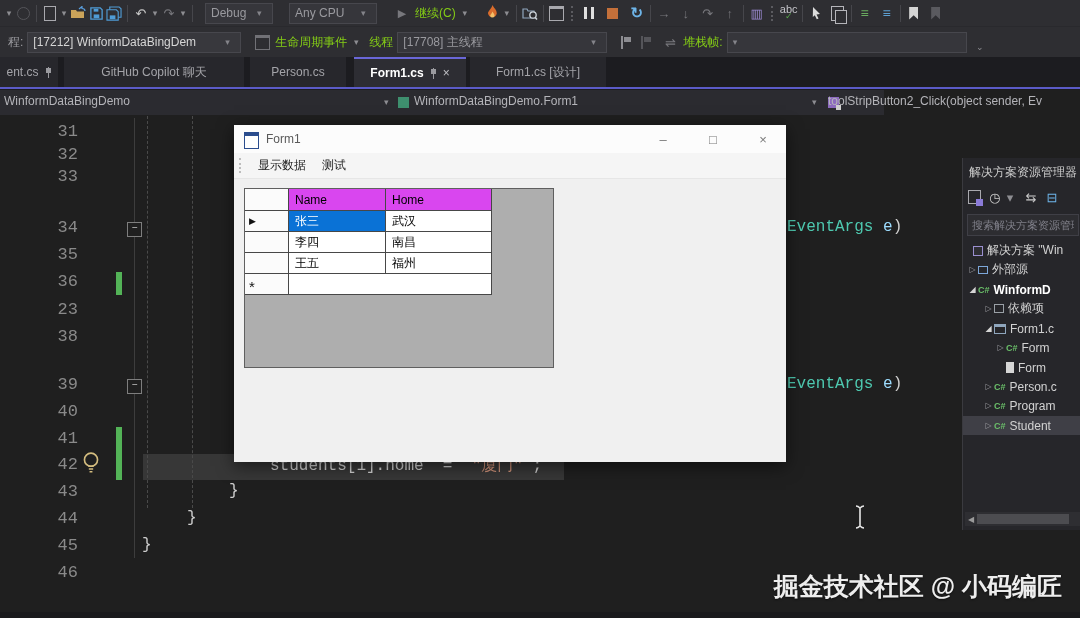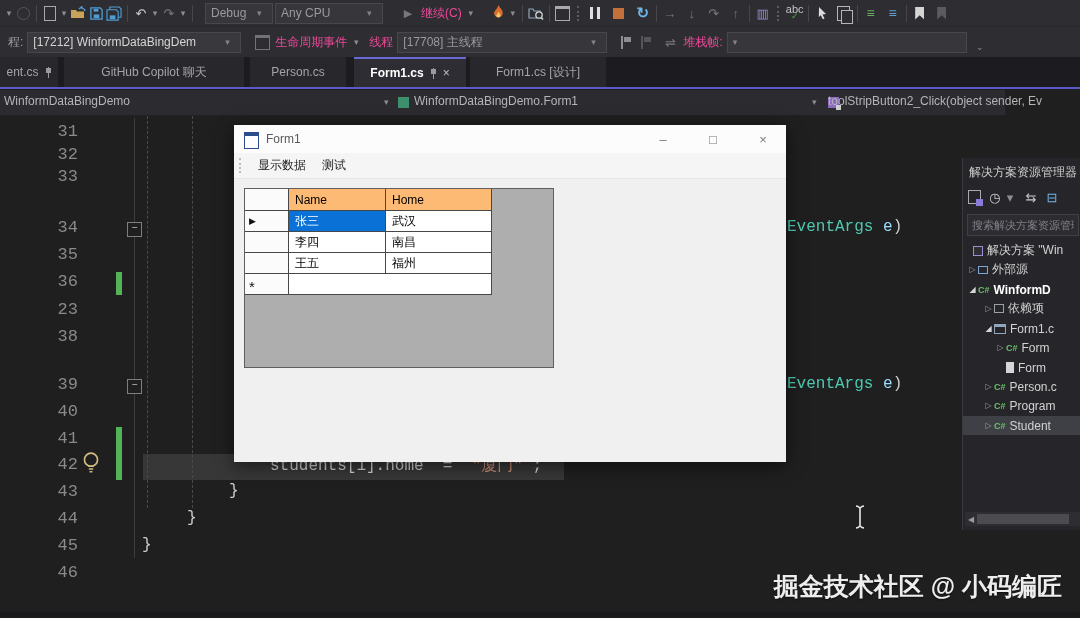--- a/index.html
+++ b/index.html
@@ -11,21 +11,21 @@
   #tb2{top:27px;height:30px;}
   .tbi{display:inline-flex;align-items:center;justify-content:center;height:22px;min-width:18px;
        font-size:13px;color:#c8c8c8;flex:none;}
   .dim{color:#77777c;}
   .caret{font-size:9px;color:#8d8d92;min-width:10px;}
   .sep{width:1px;height:17px;background:#46464b;margin:0 4px;flex:none;}
   .grip{width:2px;height:15px;border-left:2px dotted #5b5b60;margin:0 5px;flex:none;}
   .combo{height:21px;background:#36363b;border:1px solid #47474d;display:inline-flex;align-items:center;
          justify-content:space-between;font-size:12px;color:#9a9a9f;padding:0 5px;box-sizing:border-box;flex:none;}
   .combo .caret{color:#84848a;}
-  .lbl{font-size:12px;color:#ec4899;flex:none;margin:0 4px;}
+  .lbl{font-size:12px;color:#84cc16;flex:none;margin:0 4px;}
   
   .i-circle{width:11px;height:11px;border:1.5px solid #55555a;border-radius:50%;}
   .i-doc{width:10px;height:13px;border:1px solid #a9a9ae;background:#2e2e32;}
   .i-pause{position:relative;width:10px;height:12px;}
   .i-pause::before,.i-pause::after{content:"";position:absolute;top:0;width:3px;height:12px;background:#dfdfdf;}
   .i-pause::before{left:0}.i-pause::after{right:0}
   .i-stop{width:11px;height:11px;background:#c4703a;}
   .i-winhome{width:13px;height:11px;border:1px solid #a9a9ae;border-top:3px solid #a9a9ae;}
   .i-copy{position:relative;width:11px;height:13px;border:1px solid #b5b5ba;background:#2e2e32;}
   .i-copy::after{content:"";position:absolute;left:3px;top:3px;width:10px;height:12px;border:1px solid #b5b5ba;background:#2e2e32;}
@@ -47,21 +47,21 @@
   #tabs{position:absolute;left:0;top:57px;width:1080px;height:33px;background:#1c1c20;}
   #tabs .pline{position:absolute;left:0;top:30px;width:1080px;height:2px;background:#5b5bc8;}
   .tab{position:absolute;top:0;height:30px;background:#27272c;color:#a4a4a9;font-size:12px;
        display:flex;align-items:center;justify-content:center;gap:6px;box-sizing:border-box;overflow:hidden;}
   .tab.active{background:#2d2d33;color:#fff;font-weight:bold;border-top:2px solid #6a67d8;}
   .i-pin{position:relative;width:7px;height:11px;flex:none;}
   .i-pin::before{content:"";position:absolute;left:3px;top:0;width:1.5px;height:11px;background:#9a9a9f;}
   .i-pin::after{content:"";position:absolute;left:1px;top:1px;width:5px;height:5px;background:#9a9a9f;}
   .tclose{font-size:12px;color:#c0c0c5;font-weight:normal;}
   
-  #crumb{position:absolute;left:0;top:90px;width:1005px;height:25px;background:#2b2b30;font-size:12px;color:#b4b4b9;}
+  #crumb{position:absolute;left:0;top:90px;width:884px;height:25px;background:#2b2b30;font-size:12px;color:#b4b4b9;}
   #crumb .item{position:absolute;top:4px;white-space:nowrap;}
   .cube{position:absolute;width:11px;height:11px;top:7px;}
   .cube.cls{background:#3e8f6e;}
   .cube.mth{background:#8d6bbf;}
   .cube.mth::after{content:"";position:absolute;right:-2px;bottom:-2px;width:5px;height:5px;background:#cfcfcf;}
   
   #editorbg{position:absolute;left:0;top:115px;width:1080px;height:503px;background:#1f1f1f;}
   .ln{position:absolute;left:26px;width:52px;text-align:right;height:22px;line-height:22px;
       font:17px "Liberation Mono",monospace;color:#8a8a8a;z-index:1;}
   .vline{position:absolute;width:1px;background:#3d3d3d;z-index:1;}
@@ -81,21 +81,21 @@
   .ftext{position:absolute;left:32px;top:7px;font-size:12px;color:#5a5a5a;}
   .fbtn{position:absolute;top:0;width:46px;height:28px;display:flex;align-items:center;justify-content:center;
         font-size:13px;color:#7a7a7a;}
   .fmenu{position:relative;height:25px;background:#f5f5f5;border-bottom:1px solid #e6e6e6;display:flex;align-items:center;}
   .fgrip{width:2px;height:15px;border-left:2px dotted #bdbdbd;margin:0 7px 0 5px;}
   .fmi{font-size:12px;color:#1a1a1a;padding:3px 8px;}
   
   .dgv{position:absolute;left:10px;top:63px;width:310px;height:180px;background:#aeaeae;border:1px solid #5f5f5f;box-sizing:border-box;}
   .gcell{position:absolute;box-sizing:border-box;border-right:1px solid #474747;border-bottom:1px solid #474747;
          background:#fff;font-size:12px;color:#000;display:flex;align-items:center;padding-left:6px;overflow:hidden;}
-  .ghead{background:#fdba74;}
+  .ghead{background:#d946ef;}
   .grh{background:#fbfbfb;padding-left:4px;}
   .gsel{background:#0a72d6;color:#fff;}
   .rowmark{font-size:9px;color:#111;}
   .newmark{font-size:15px;color:#111;line-height:8px;margin-top:6px;}
   
   #sepanel{position:absolute;left:962px;top:158px;width:118px;height:372px;background:#26262a;
            border-left:1px solid #3a3a3f;box-sizing:border-box;z-index:20;font-size:12px;}
   #sepanel .ptitle{position:absolute;left:6px;top:6px;width:110px;white-space:nowrap;overflow:hidden;color:#cccccc;}
   .ptools{position:absolute;left:4px;top:28px;display:flex;align-items:center;gap:7px;height:22px;}
   .ptools .tbi{min-width:14px;height:18px;font-size:13px;}
@@ -164,21 +164,21 @@
     <span class="sep"></span>
     <span class="tbi">↶</span>
     <span class="tbi caret">▾</span>
     <span class="tbi dim">↷</span>
     <span class="tbi caret">▾</span>
     <span class="sep"></span>
     <span class="combo" style="width:68px;margin-left:8px">
       <span>Debug</span>
       <span class="caret">▾</span>
     </span>
-    <span class="combo" style="width:108px;margin-left:2px">
+    <span class="combo" style="width:88px;margin-left:16px">
       <span>Any CPU</span>
       <span class="caret">▾</span>
     </span>
     <span class="tbi dim" style="margin-left:16px;font-size:11px">▶</span>
     <span class="lbl dim" style="font-size:12px">继续(C)</span>
     <span class="tbi caret">▾</span>
     <span class="tbi" style="margin-left:14px">
       <svg width="13" height="16" viewBox="0 0 12 15">
           <path d="M6 0 C7 3 10 4 10 8 A4.2 4.2 0 0 1 1.8 8 C1.8 5.5 4.5 4.5 6 0 Z" fill="#d96c2c"></path>
           <path d="M6 6 C6.8 8 8 8.4 8 10.2 A2.2 2.2 0 0 1 3.8 10.2 C3.8 8.8 5.2 8.4 6 6 Z" fill="#f2c069"></path>

